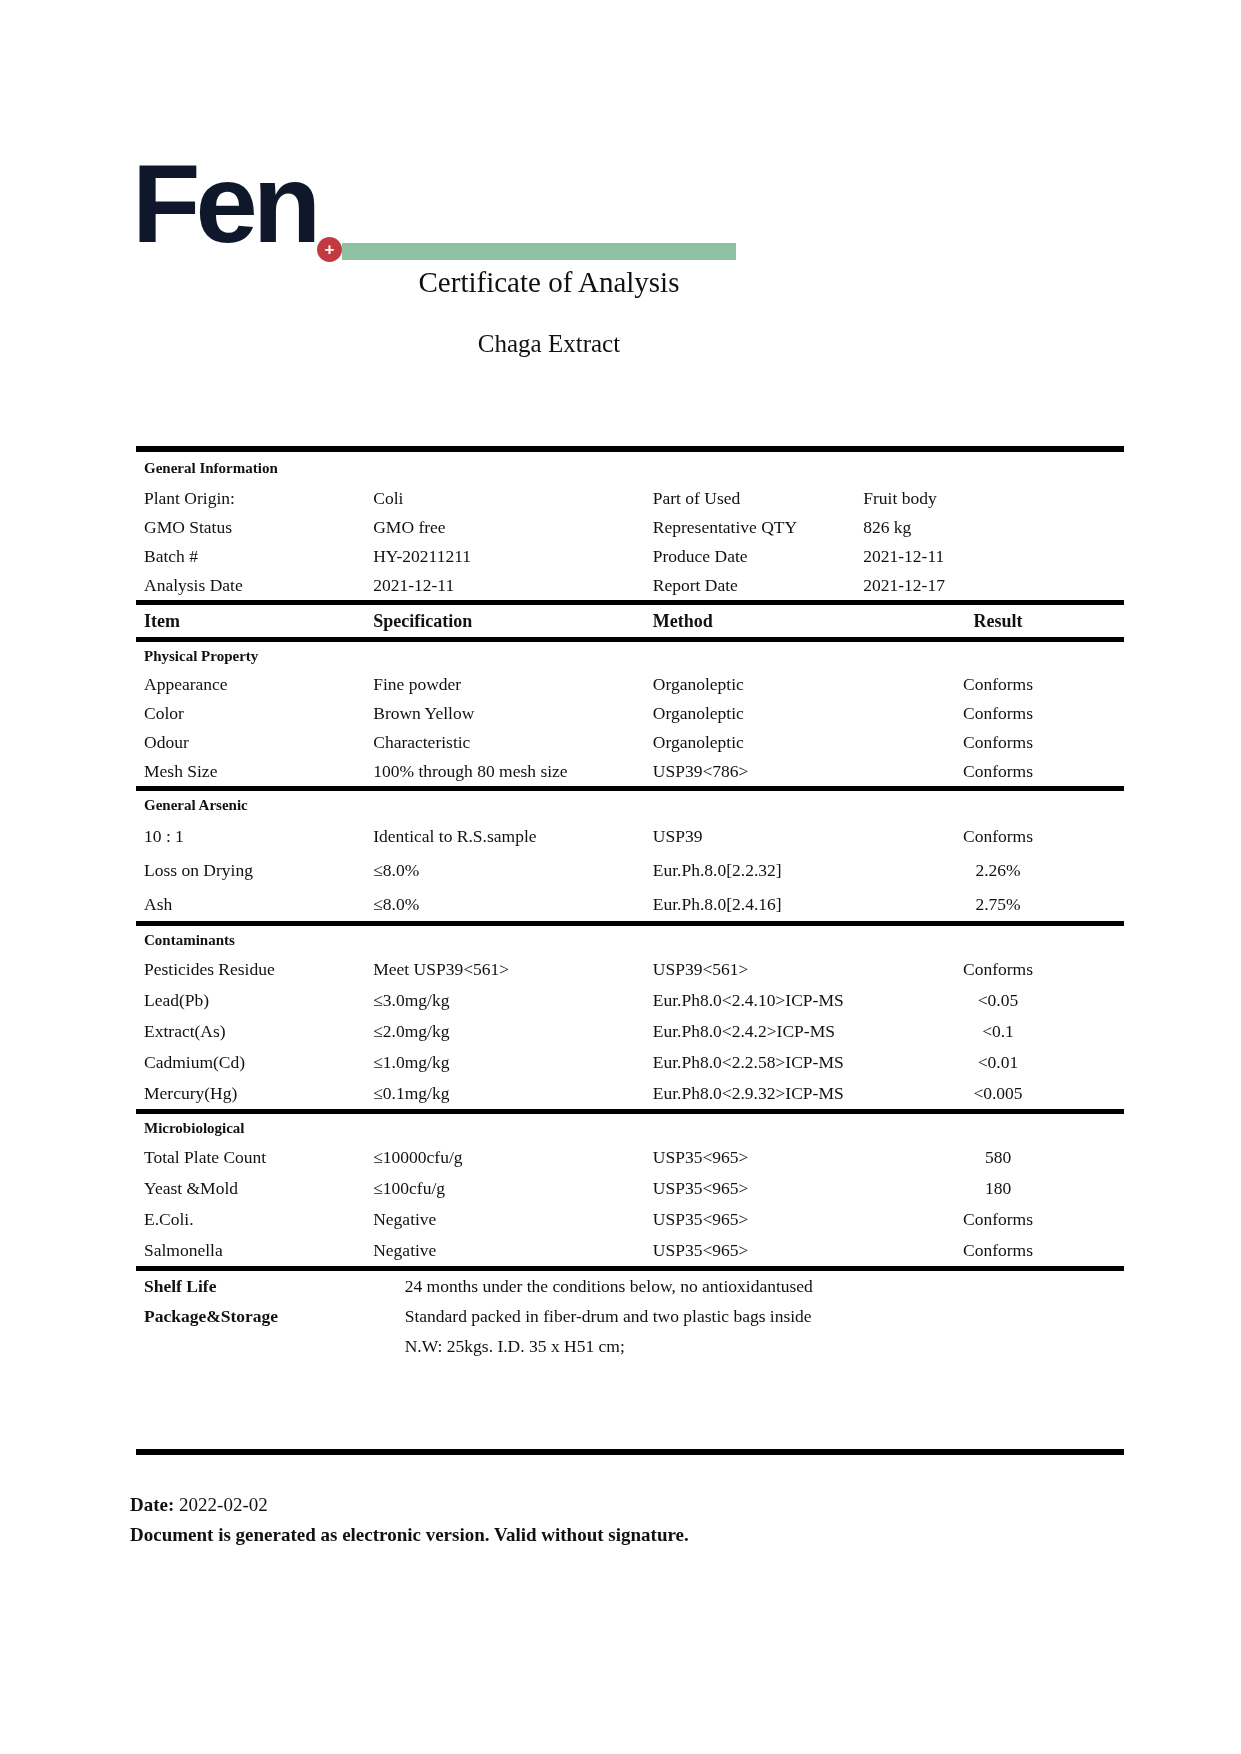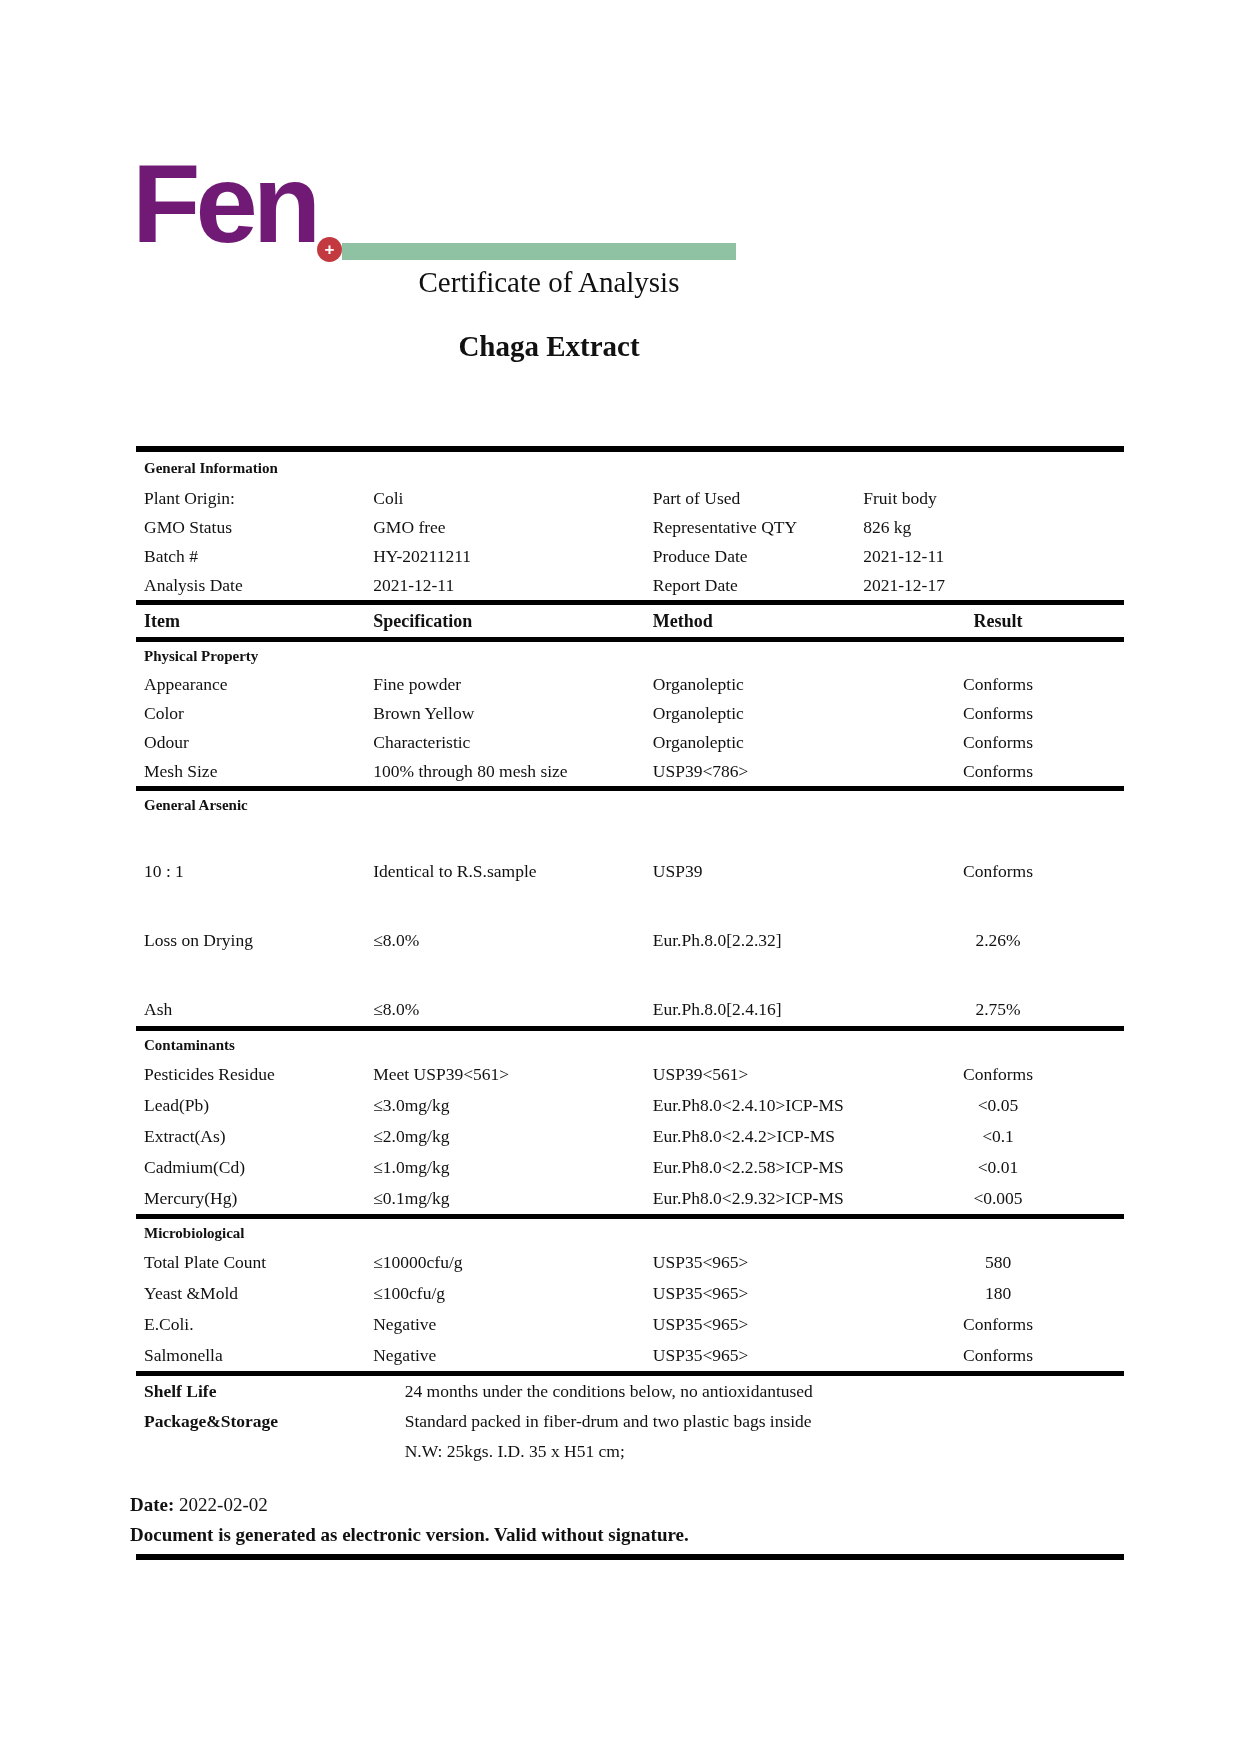--- a/index.html
+++ b/index.html
@@ -9,41 +9,41 @@
     background:#ffffff;
     font-family:"Liberation Serif", serif;
     color:#111;
     overflow:hidden;
   }
   
   .logo-text{
     position:absolute;left:132px;top:148px;
     font-family:"Liberation Sans", sans-serif;
     font-weight:bold;font-size:112px;line-height:1;
-    letter-spacing:-5px;color:#701a75;
+    letter-spacing:-5px;color:#0f172a;
   }
   .logo-dot{
     position:absolute;left:317px;top:237px;
     width:25px;height:25px;border-radius:50%;
     background:#c23a40;
     display:flex;align-items:center;justify-content:center;
   }
   .logo-dot .plus{
     color:#fff;font-family:"Liberation Sans",sans-serif;
     font-weight:bold;font-size:17px;line-height:1;margin-top:-1px;
   }
   .logo-bar{
     position:absolute;left:342px;top:243px;
     width:394px;height:17px;background:#8fc2a3;
   }
   
   .title-box{position:absolute;left:136px;top:266px;width:826px;text-align:center;}
   .doc-title{font-size:29px;font-weight:normal;}
   .subtitle-box{position:absolute;left:136px;top:330px;width:826px;text-align:center;}
-  .doc-subtitle{font-size:29px;font-weight:bold;}
+  .doc-subtitle{font-size:25px;font-weight:normal;}
   
   .coa{position:absolute;left:136px;top:446px;width:988px;font-size:17.5px;}
   .rule{background:#000;height:5px;width:100%;}
   .rule.thick{height:6px;}
   .sec-heading{
     font-weight:bold;font-size:15px;line-height:28px;height:28px;
     padding-left:8px;
   }
   .sec-heading.first{line-height:32px;height:32px;}
   .gi-grid .gi-row{
@@ -56,21 +56,21 @@
     height:32px;line-height:32px;font-weight:bold;font-size:18px;
   }
   .hdr-row span{padding-left:8px;white-space:nowrap;}
   .hdr-row .c4{text-align:center;padding-left:0;}
   .spec-row{
     display:grid;grid-template-columns:23.2% 28.3% 23% 25.5%;
     height:29px;line-height:29px;
   }
   .spec-row span{padding-left:8px;white-space:nowrap;}
   .spec-row .c4{text-align:center;padding-left:0;}
-  .rows-ga .spec-row{height:34px;line-height:34px;margin-top:35px;}
+  .rows-ga .spec-row{height:34px;line-height:34px;}
   .rows-cont .spec-row,.rows-micro .spec-row{height:31px;line-height:31px;}
   .storage-row{
     display:grid;grid-template-columns:27.2% 72.8%;
     height:30px;line-height:30px;
   }
   .storage-row .s-label{padding-left:8px;font-weight:bold;white-space:nowrap;}
   .storage-row .s-value{white-space:nowrap;}
   .bottom-gap{height:88px;}
   
   .footer{position:absolute;left:130px;top:1490px;font-size:19px;line-height:30px;}

